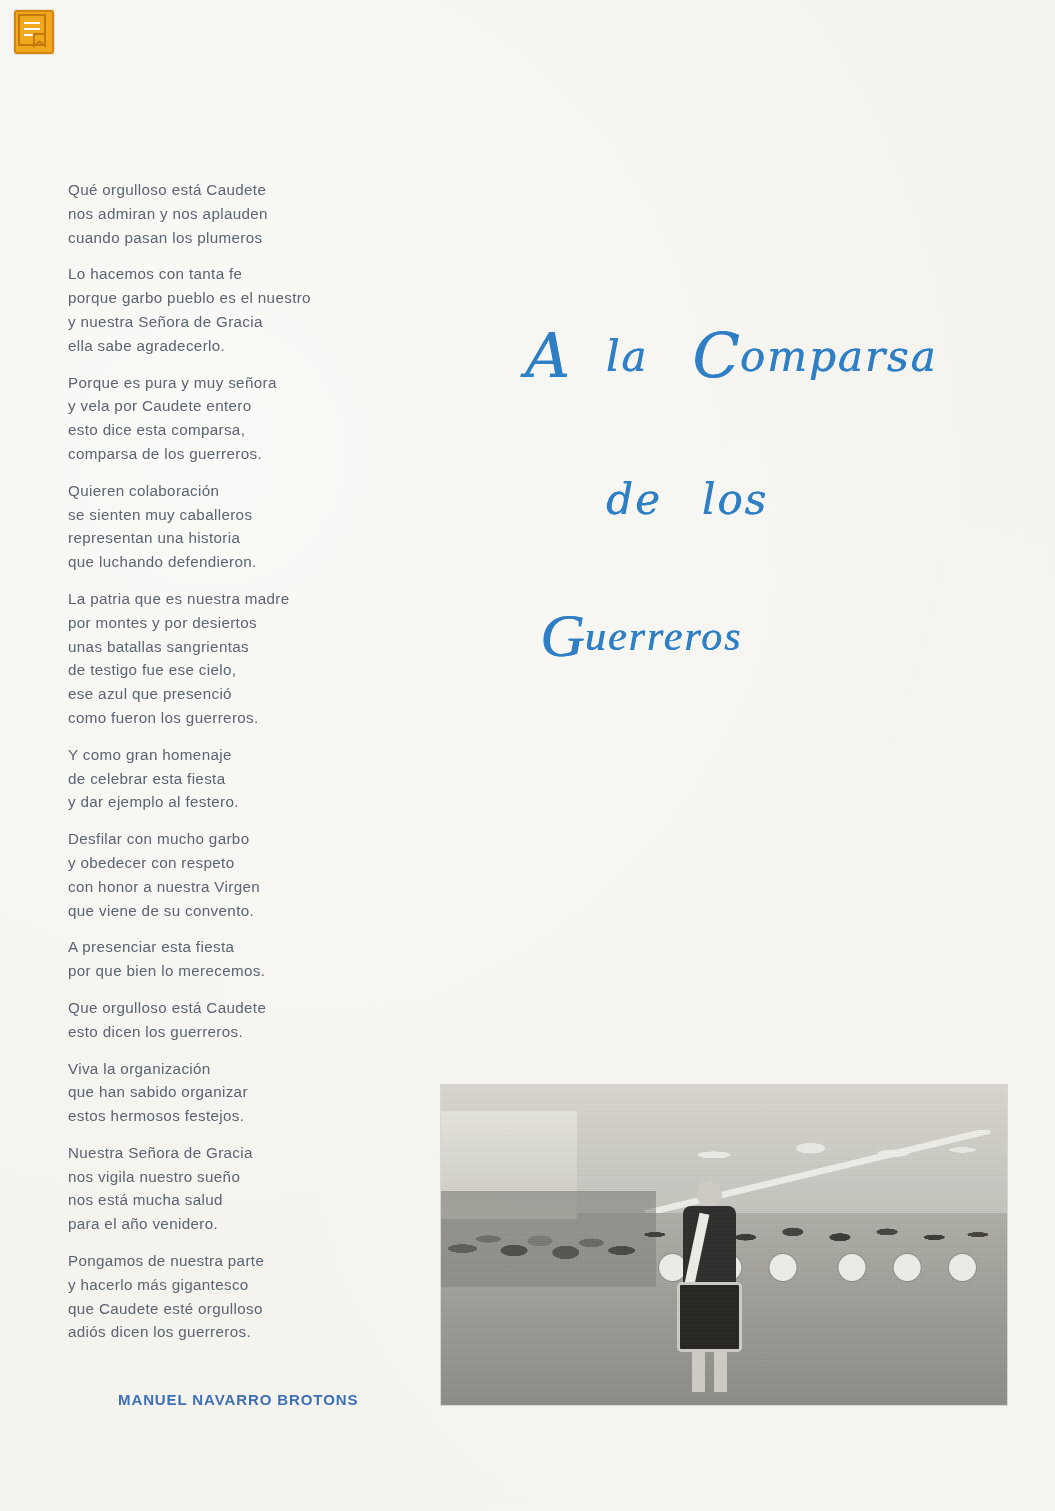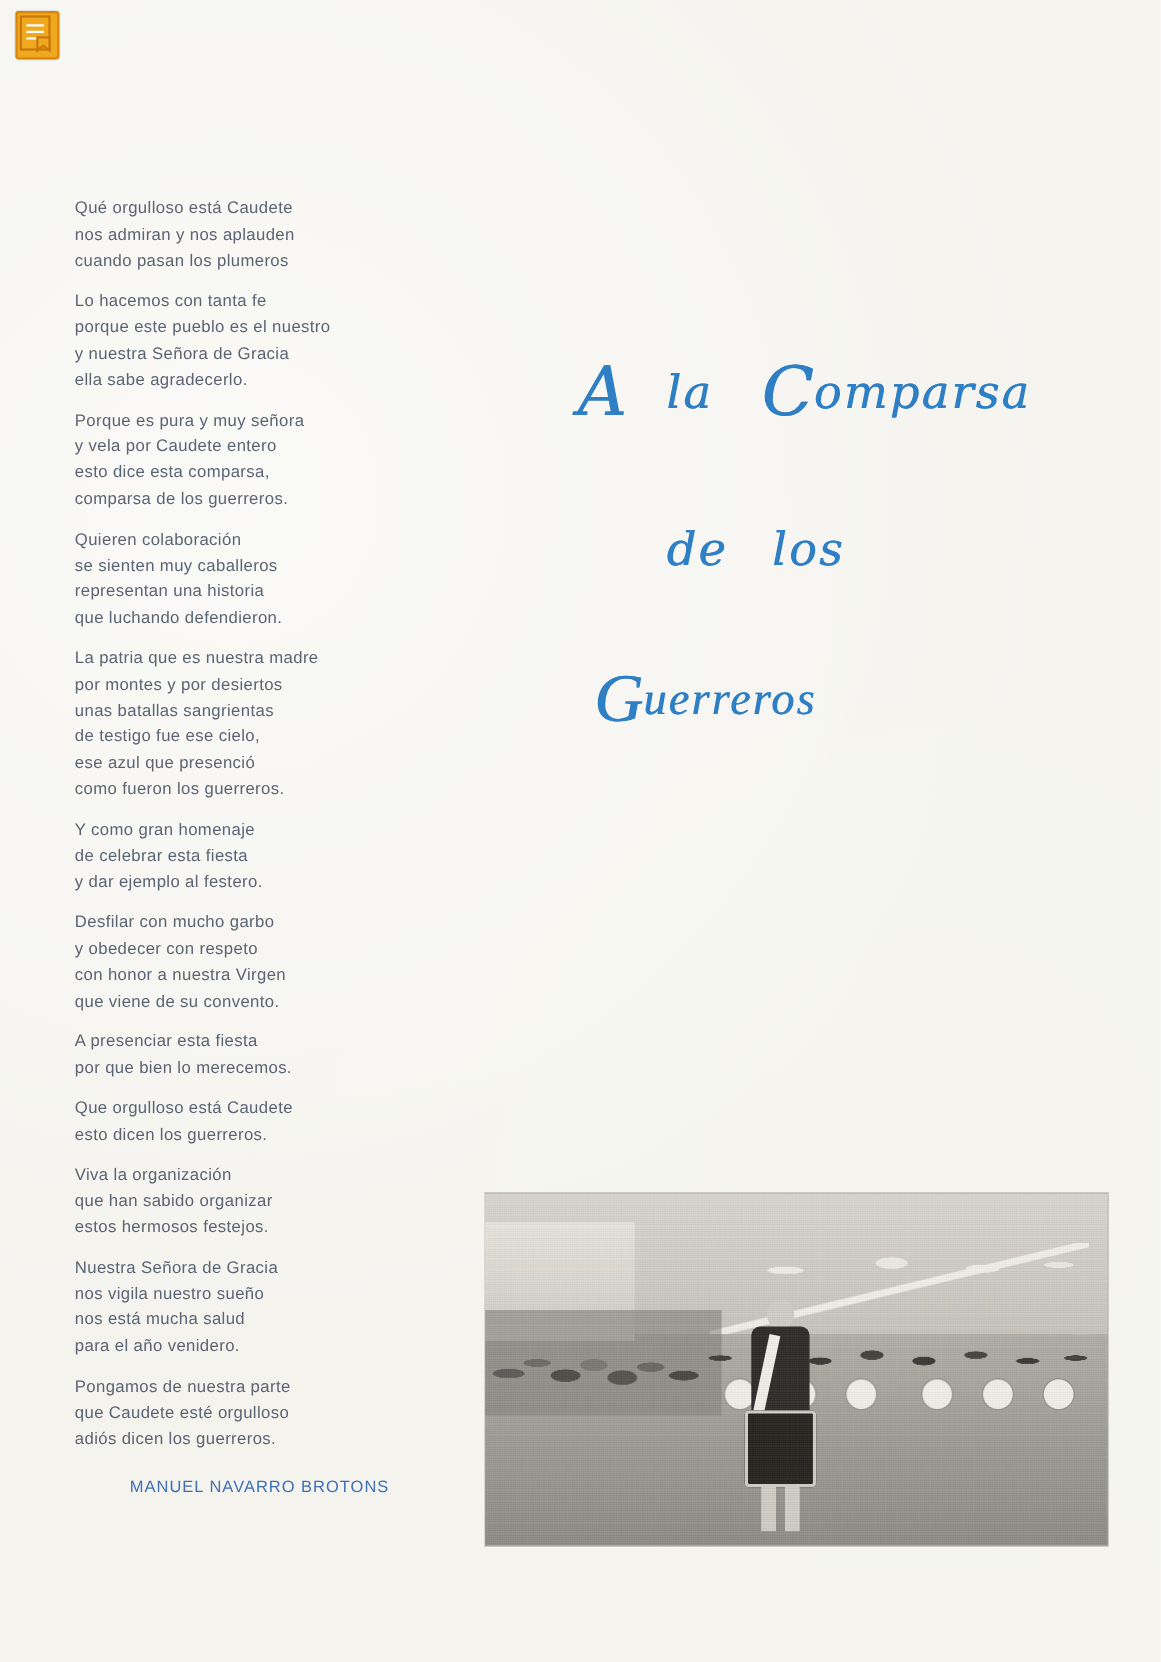--- a/index.html
+++ b/index.html
@@ -51,23 +51,23 @@
     margin: 0 0 13px 0;
   }
   .stanza .line {
     white-space: nowrap;
     text-align: justify;
   }
   .stanza.wide { width: 330px; }
   .author {
     position: absolute;
     left: 118px;
-    top: 1343px;
+    top: 1391px;
     color: #3d6fb5;
-    font-weight: normal;
+    font-weight: bold;
     font-size: 15px;
     letter-spacing: 0.9px;
     white-space: nowrap;
   }
 
   
   .title-block {
     position: absolute;
     left: 500px;
     top: 310px;
@@ -219,21 +219,21 @@
   <div class="poem">
 
     <div class="stanza wide">
       <div class="line">Qué orgulloso está Caudete</div>
       <div class="line">nos admiran y nos aplauden</div>
       <div class="line">cuando pasan los plumeros</div>
     </div>
 
     <div class="stanza wide">
       <div class="line">Lo hacemos con tanta fe</div>
-      <div class="line">porque este pueblo es el nuestro</div>
+      <div class="line">porque garbo pueblo es el nuestro</div>
       <div class="line">y nuestra Señora de Gracia</div>
       <div class="line">ella sabe agradecerlo.</div>
     </div>
 
     <div class="stanza wide">
       <div class="line">Porque es pura y muy señora</div>
       <div class="line">y vela por Caudete entero</div>
       <div class="line">esto dice esta comparsa,</div>
       <div class="line">comparsa de los guerreros.</div>
     </div>
@@ -285,20 +285,21 @@
 
     <div class="stanza wide">
       <div class="line">Nuestra Señora de Gracia</div>
       <div class="line">nos vigila nuestro sueño</div>
       <div class="line">nos está mucha salud</div>
       <div class="line">para el año venidero.</div>
     </div>
 
     <div class="stanza wide">
       <div class="line">Pongamos de nuestra parte</div>
+      <div class="line">y hacerlo más gigantesco</div>
       <div class="line">que Caudete esté orgulloso</div>
       <div class="line">adiós dicen los guerreros.</div>
     </div>
 
   </div>
 
   <div class="author">MANUEL NAVARRO BROTONS</div>
 
   <div class="title-block">
     <div class="title-line title-row-1">

